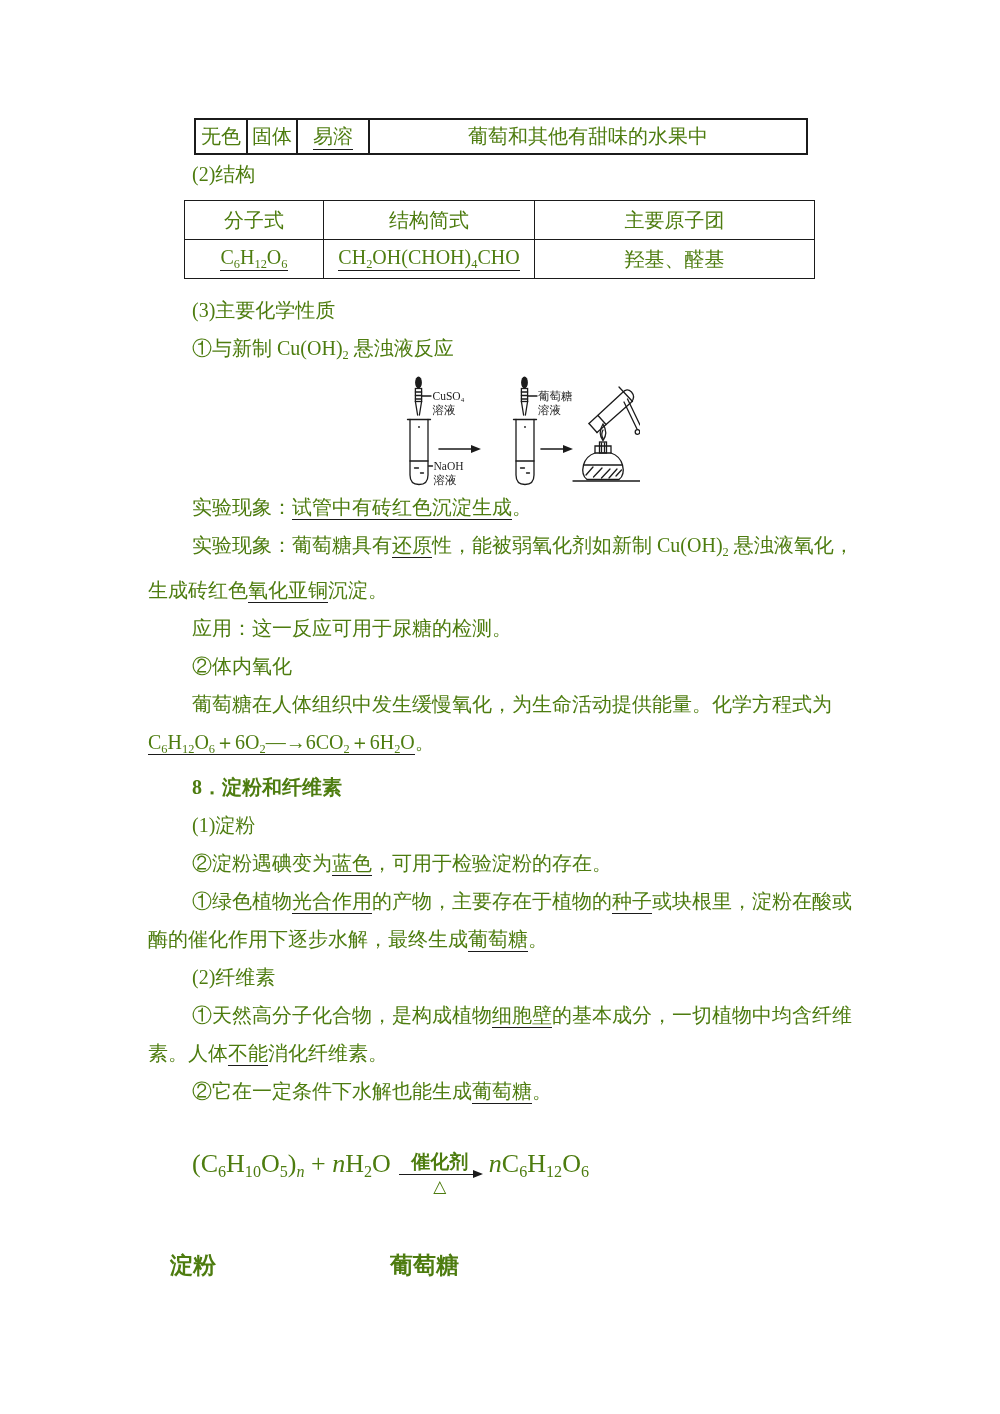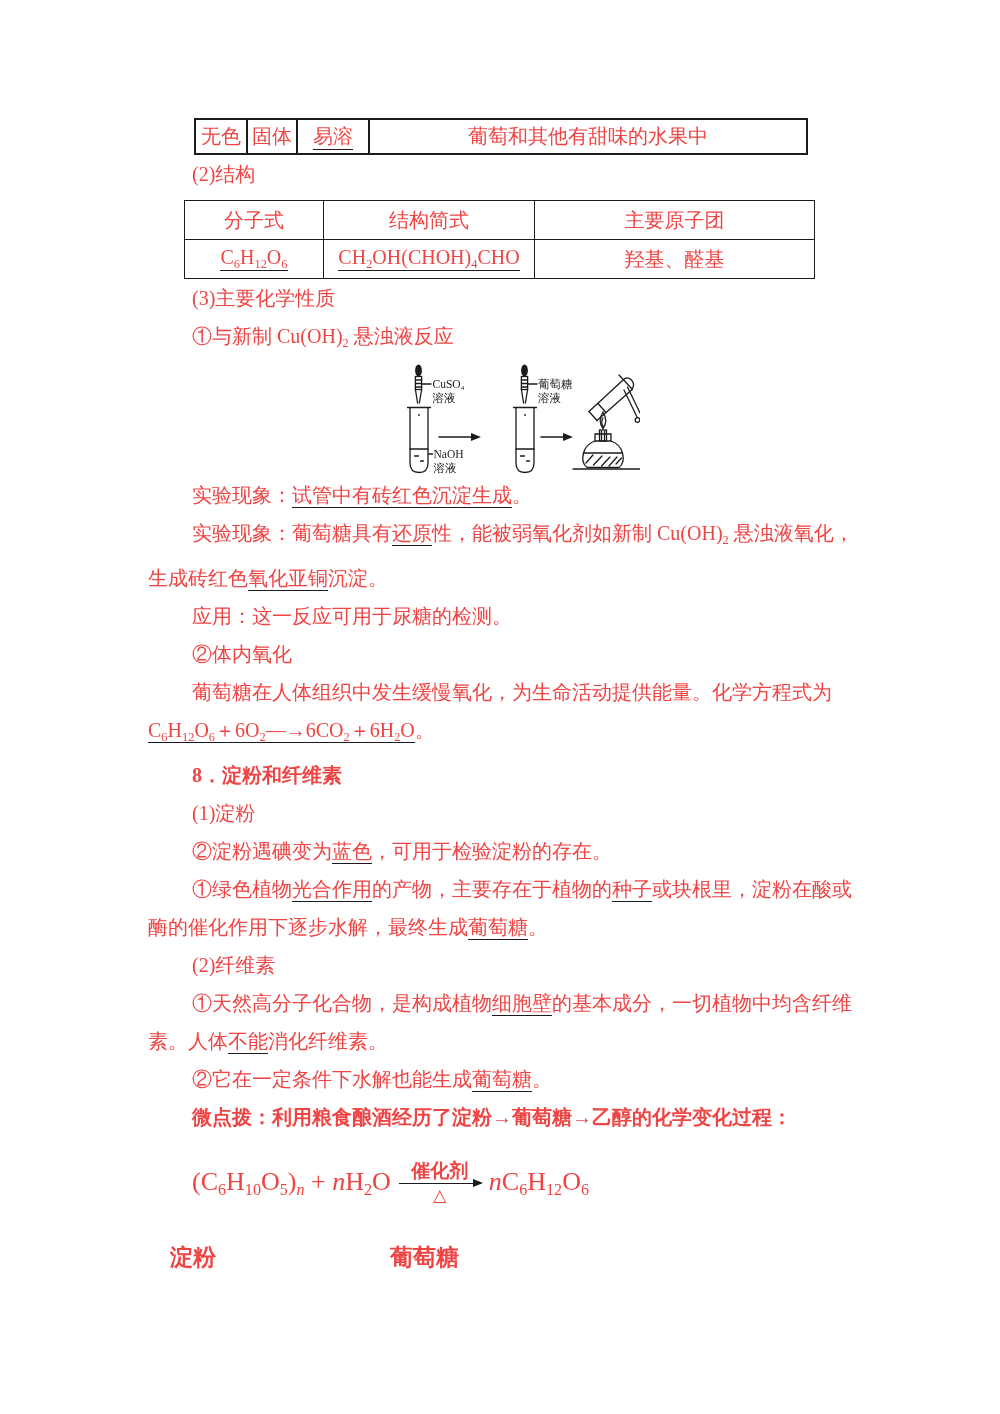--- a/index.html
+++ b/index.html
@@ -1,34 +1,34 @@
 <!DOCTYPE html>
 <html><head>
 <meta charset="utf-8">
 <title>Document</title>
 <style>
   html,body{margin:0;padding:0;background:#ffffff;}
   .page{
     position:relative;width:1000px;height:1414px;background:#fff;
     box-sizing:border-box;padding:118px 142px 0 148px;
     font-family:"Liberation Serif","DejaVu Serif",serif;
-    font-size:20px;color:#ef4444;overflow:hidden;
+    font-size:20px;color:#4d7c0f;overflow:hidden;
   }
   p.para{margin:0;line-height:38px;text-indent:44px;font-family:Liberation Serif, serif;}
   .mt6{margin-top:6px;}
   .mt16{margin-top:16px;}
   table{border-collapse:collapse;table-layout:fixed;}
   .t1{margin-left:46px;width:612px;}
   .t1 td{border:2px solid #1b1b1b;height:33px;text-align:center;padding:0;overflow:hidden;}
-  .t2{margin:7px 0 0 36px;width:630px;}
+  .t2{margin:7px 0 12px 36px;width:630px;}
   .t2 td{border:1.6px solid #1b1b1b;height:38px;text-align:center;padding:0;overflow:hidden;}
   u{text-decoration:none;border-bottom:1.5px solid #1b1b1b;padding-bottom:1.5px;white-space:nowrap;}
   .sub{font-size:0.62em;vertical-align:-0.32em;}
   .it{font-style:italic;}
-  .heiti{font-family:"Liberation Sans","DejaVu Sans",sans-serif;font-weight:700;}
+  .heiti{font-family:"Liberation Sans","DejaVu Sans",sans-serif;font-weight:700;margin-top:17px;}
   .diagram{margin:2px 0 0 257px;height:112px;text-decoration:underline;}
   .diagram svg{display:block;}
   .eq{display:flex;align-items:center;margin:24px 0 0 44px;}
   .eq .part{font-size:26px;white-space:nowrap;}
   .arrow-stack{display:inline-flex;flex-direction:column;align-items:center;margin:0 8px;}
   .arrow-above{font-size:19px;line-height:22px;}
   .arrow-line{position:relative;width:82px;border-top:1.8px solid #1b1b1b;height:0;margin:1px 0 2px;}
   .arrow-head{position:absolute;right:-2px;top:-5px;width:0;height:0;
     border-left:10px solid #1b1b1b;border-top:4.2px solid transparent;border-bottom:4.2px solid transparent;}
   .arrow-below{font-size:17px;line-height:20px;}
@@ -173,21 +173,20 @@
   <p class="para"><span>应用：这一反应可用于尿糖的检测。</span></p>
   <p class="para"><span>②体内氧化</span></p>
   <p class="para"><span>葡萄糖在人体组织中发生缓慢氧化，为生命活动提供能量。化学方程式为</span><u><span>C</span><span class="sub">6</span><span>H</span><span class="sub">12</span><span>O</span><span class="sub">6</span><span>＋6O</span><span class="sub">2</span><span>―→6CO</span><span class="sub">2</span><span>＋6H</span><span class="sub">2</span><span>O</span></u><span>。</span></p>
   <p class="para heiti"><span>8．淀粉和纤维素</span></p>
   <p class="para"><span>(1)淀粉</span></p>
   <p class="para"><span>②淀粉遇碘变为</span><u><span>蓝色</span></u><span>，可用于检验淀粉的存在。</span></p>
   <p class="para"><span>①绿色植物</span><u><span>光合作用</span></u><span>的产物，主要存在于植物的</span><u><span>种子</span></u><span>或块根里，淀粉在酸或酶的催化作用下逐步水解，最终生成</span><u><span>葡萄糖</span></u><span>。</span></p>
   <p class="para"><span>(2)纤维素</span></p>
   <p class="para"><span>①天然高分子化合物，是构成植物</span><u><span>细胞壁</span></u><span>的基本成分，一切植物中均含纤维素。人体</span><u><span>不能</span></u><span>消化纤维素。</span></p>
   <p class="para"><span>②它在一定条件下水解也能生成</span><u><span>葡萄糖</span></u><span>。</span></p>
-  <p class="para heiti mt16"><span>微点拨：利用粮食酿酒经历了淀粉→葡萄糖→乙醇的化学变化过程：</span></p>
 
   <div class="eq">
     <span class="part"><span>(C</span><span class="sub">6</span><span>H</span><span class="sub">10</span><span>O</span><span class="sub">5</span><span>)</span><span class="sub it">n</span><span> + </span><span class="it">n</span><span>H</span><span class="sub">2</span><span>O</span></span>
     <span class="arrow-stack">
       <span class="arrow-above heiti">催化剂</span>
       <span class="arrow-line">
           <i class="arrow-head"></i>
         </span>
       <span class="arrow-below">△</span>
     </span>

